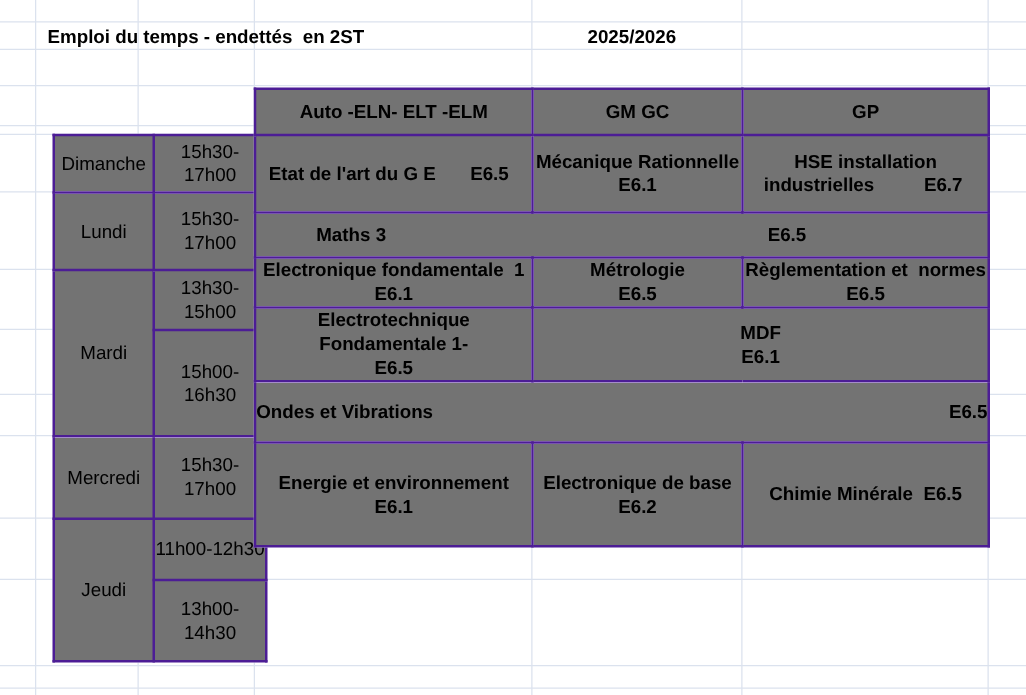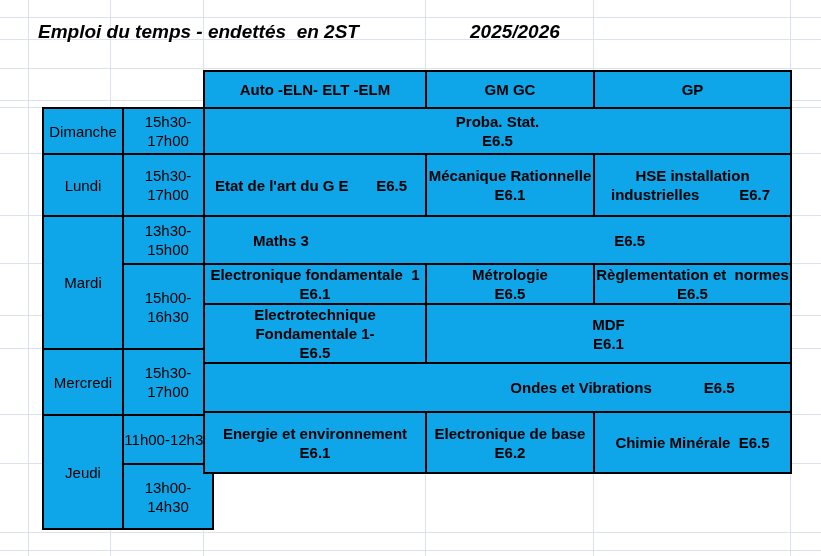--- a/index.html
+++ b/index.html
@@ -4,38 +4,38 @@
 <style>
   html,body{margin:0;padding:0;}
   .sheet{
     position:relative;width:821px;height:556px;background:#ffffff;
     font-family:"Liberation Sans",sans-serif;color:#000;overflow:hidden;
   }
   
   .vline{position:absolute;top:0;bottom:0;width:1px;background:#dbe2ee;z-index:1;}
   .hline{position:absolute;left:0;right:0;height:1px;background:#dbe2ee;z-index:1;}
   
-  .title-text{position:absolute;top:21px;font-size:19px;font-weight:bold;white-space:pre;z-index:2;font-style:italic;}
+  .title-text{position:absolute;top:21px;font-size:15px;font-weight:bold;white-space:pre;z-index:2;}
   
   table{border-collapse:collapse;position:absolute;table-layout:fixed;background:#fff;z-index:3;}
   td{
-    border:2px solid #000000;padding:0;margin:0;vertical-align:middle;text-align:center;
-    font-size:15px;line-height:19px;background:#0ea5e9;overflow:hidden;
+    border:2px solid #4c1d95;padding:0;margin:0;vertical-align:middle;text-align:center;
+    font-size:15px;line-height:19px;background:#737373;overflow:hidden;
   }
   td span{white-space:pre-wrap;}
   .tbl-left{left:30px;top:107px;width:170px;margin-left:12px;}
   .tbl-left td{font-weight:normal;}
   .tbl-main{left:203px;top:70px;width:587px;}
   .tbl-main td{font-weight:bold;}
   .two-line div{display:block;}
   .flex-between{display:flex;justify-content:space-between;align-items:center;}
   .cell-etat{padding:0 18px 0 10px;align-items:center;}
   .cell-maths{padding:0 145px 0 48px;}
   .hse-line2{display:flex;justify-content:space-between;align-items:center;padding:0 20px 0 16px;}
-  .cell-ondes{display:flex;justify-content:center;align-items:center;gap:52px;padding-left:250px;}
+  .cell-ondes{display:flex;justify-content:space-between;align-items:center;gap:52px;}
 </style>
 </head>
 <body>
 
 <div class="sheet">
 
   <div class="vline" style="left:28px"></div>
   <div class="vline" style="left:110px"></div>
   <div class="vline" style="left:203px"></div>
   <div class="vline" style="left:425px"></div>
@@ -101,26 +101,20 @@
         <col style="width:197px">
       </colgroup>
 
     <tbody>
         <tr style="height:37px">
       <td><span>Auto -ELN- ELT -ELM</span></td>
       <td><span>GM GC</span></td>
       <td><span>GP</span></td>
     </tr>
 
-    <tr style="height:46px">
-      <td colspan="3" class="two-line">
-        <div><span>Proba. Stat.</span></div>
-        <div><span>E6.5</span></div>
-      </td>
-    </tr>
 
     <tr style="height:62px">
       <td>
         <div class="flex-between cell-etat">
           <span>Etat de l'art du G E</span>
           <span>E6.5</span>
         </div>
       </td>
       <td class="two-line">
         <div><span>Mécanique Rationnelle</span></div>
@@ -128,21 +122,21 @@
       </td>
       <td>
         <div><span>HSE installation</span></div>
         <div class="hse-line2">
           <span>industrielles</span>
           <span>E6.7</span>
         </div>
       </td>
     </tr>
 
-    <tr style="height:48px">
+    <tr style="height:36px">
       <td colspan="3">
         <div class="flex-between cell-maths">
           <span>Maths 3</span>
           <span>E6.5</span>
         </div>
       </td>
     </tr>
 
     <tr style="height:40px">
       <td class="two-line">
@@ -174,21 +168,21 @@
 
     <tr style="height:49px">
       <td colspan="3">
         <div class="cell-ondes">
           <span>Ondes et Vibrations</span>
           <span>E6.5</span>
         </div>
       </td>
     </tr>
 
-    <tr style="height:61px">
+    <tr style="height:83px">
       <td class="two-line">
         <div><span>Energie et environnement</span></div>
         <div><span>E6.1</span></div>
       </td>
       <td class="two-line">
         <div><span>Electronique de base</span></div>
         <div><span>E6.2</span></div>
       </td>
       <td>
         <span>Chimie Minérale  E6.5</span>

